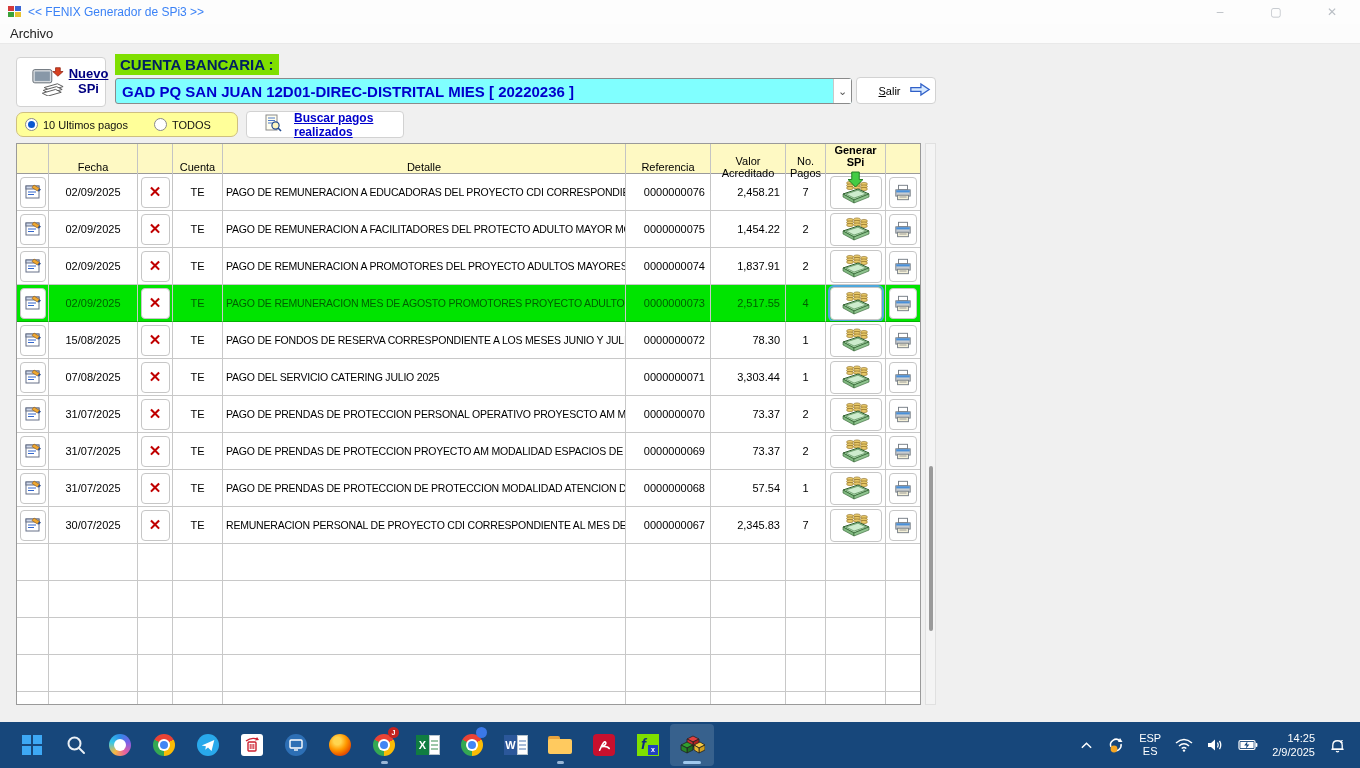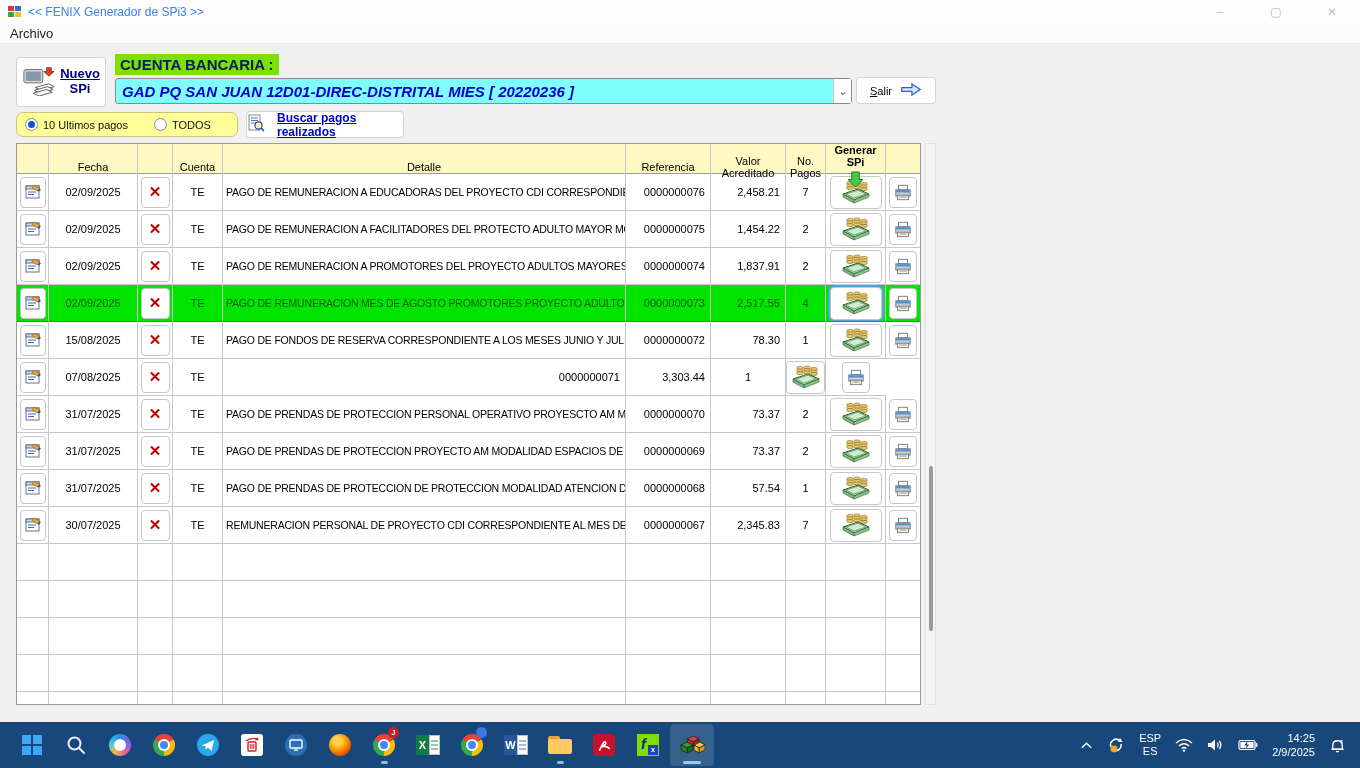--- a/index.html
+++ b/index.html
@@ -13,26 +13,26 @@
   .app-icon span:nth-child(3){background:#3aa33a}.app-icon span:nth-child(4){background:#e8c22e}
   .title-text { font-size:12px; color:#3b82f6; }
   .win-controls { margin-left:auto; display:flex; height:100%; }
   .win-btn { width:56px; height:100%; display:flex; align-items:center; justify-content:center; color:#b9bec4; font-size:12px; }
 
   
   .menubar { position:absolute; left:0; top:24px; width:1360px; height:20px; background:#fcfcfc; border-bottom:1px solid #e9e9e9; display:flex; align-items:center; }
   .menu-item { font-size:13px; color:#222; padding:0 10px; }
 
   
-  .btn { background:#fff; border:1px solid #d2d2d2; border-radius:4px; display:flex; align-items:center; justify-content:center; cursor:default; }
+  .btn { background:#fff; border:1px solid #d2d2d2; border-radius:4px; display:flex; align-items:center; justify-content:center; cursor:default;padding-left:17px; }
   .nuevo-btn { position:absolute; left:16px; top:57px; width:90px; height:50px; gap:4px; }
   .nuevo-label { color:#000080; font-weight:bold; font-size:13px; line-height:1.15; text-align:center; }
   .nuevo-label u { text-decoration:underline; }
   .cuenta-label { position:absolute; left:115px; top:54px; background:#7fdf00; color:#002060; font-weight:bold; font-size:15px; padding:2px 5px; }
-  .combo { position:absolute; left:115px; top:78px; width:737px; height:26px; background:#80ffff; border:1px solid #8a8a8a; border-radius:3px; display:flex; align-items:center;font-style:italic; }
+  .combo { position:absolute; left:115px; top:78px; width:737px; height:26px; background:#80ffff; border:1px solid #8a8a8a; border-radius:3px; display:flex; align-items:center; }
   .combo-text { flex:1; color:#0000cc; font-weight:bold; font-size:15px; padding-left:6px; white-space:nowrap; overflow:hidden; }
   .combo-arrow { width:18px; height:100%; background:#fff; border-left:1px solid #c8c8c8; display:flex; align-items:center; justify-content:center; color:#555; font-size:11px; }
   .salir-btn { position:absolute; left:856px; top:77px; width:80px; height:27px; gap:8px; font-size:11px; color:#000; }
   .salir-btn u { text-decoration:underline; }
 
   
   .filter-box { position:absolute; left:16px; top:112px; width:222px; height:25px; background:#ffff99; border:1px solid #cfc080; border-radius:7px; display:flex; align-items:center; padding:0 8px; gap:26px; }
   .radio { display:flex; align-items:center; gap:5px; font-size:11px; color:#111; }
   .radio .circ { width:13px; height:13px; border-radius:50%; background:#fff; border:1px solid #8a8a8a; display:flex; align-items:center; justify-content:center; }
   .radio.sel .circ::after { content:''; width:7px; height:7px; border-radius:50%; background:#0b57d0; }
@@ -498,20 +498,21 @@
           <polygon points="10,2 15.5,5.5 13.5,8 8,4.5" fill="#f0a830" stroke="#906020" stroke-width="0.7"></polygon>
           <polygon points="15.5,5.5 17,6.5 15,8.5 13.5,8" fill="#305090"></polygon>
         </svg>
       </span>
     </div>
     <div class="cell">07/08/2025</div>
     <div class="cell">
       <span class="mini-btn x-btn">✕</span>
     </div>
     <div class="cell">TE</div>
+    <div class="cell detalle">PAGO DEL SERVICIO CATERING JULIO 2025</div>
     <div class="cell num">0000000071</div>
     <div class="cell num">3,303.44</div>
     <div class="cell">1</div>
     <div class="cell">
       <span class="mini-btn money-btn">
         <svg width="30" height="24" viewBox="0 0 30 24">
           <g stroke="#8a6a20" stroke-width="0.6" fill="#e8c868">
             <ellipse cx="9" cy="3" rx="3.4" ry="1.6"></ellipse>
                 <ellipse cx="9" cy="5.5" rx="3.4" ry="1.6"></ellipse>
                 <ellipse cx="9" cy="8" rx="3.4" ry="1.6"></ellipse>

